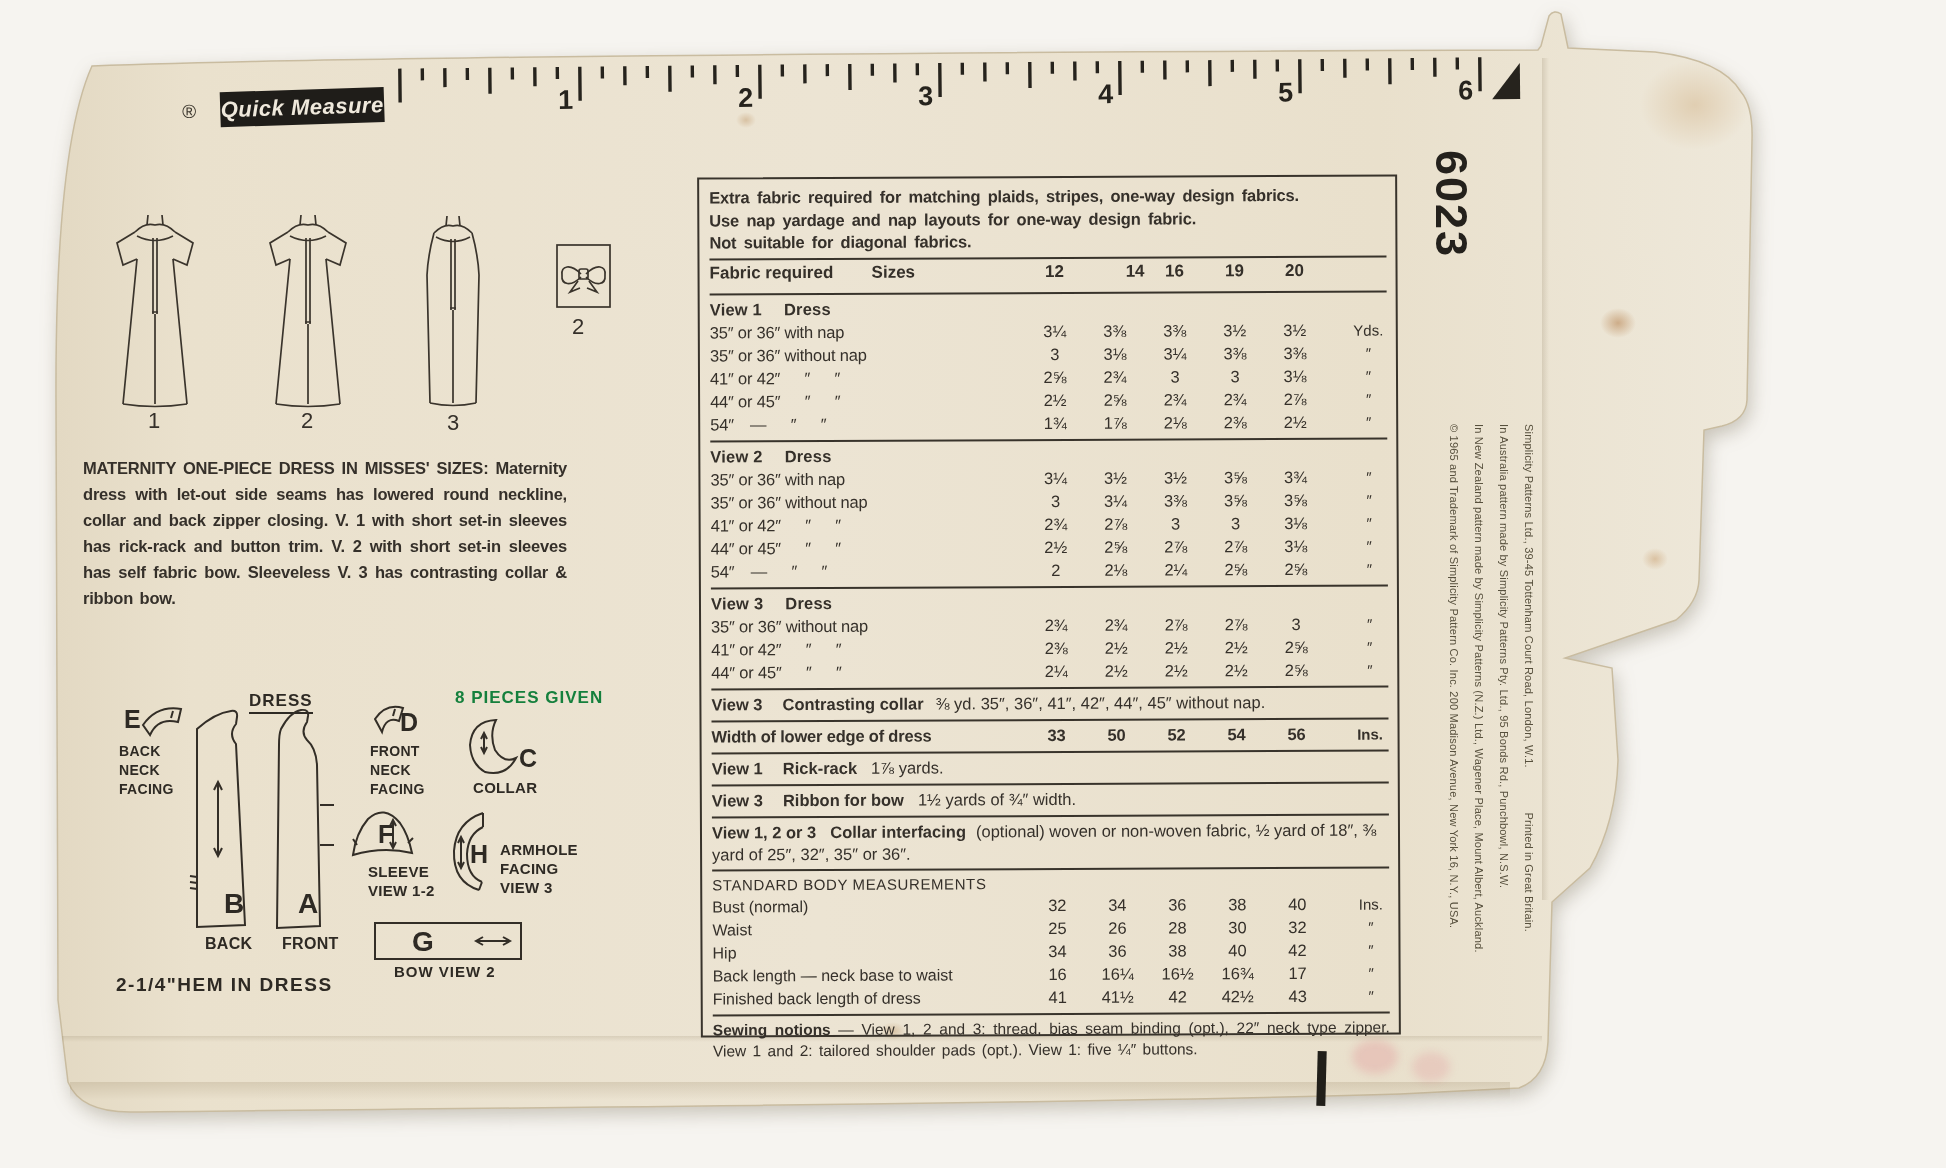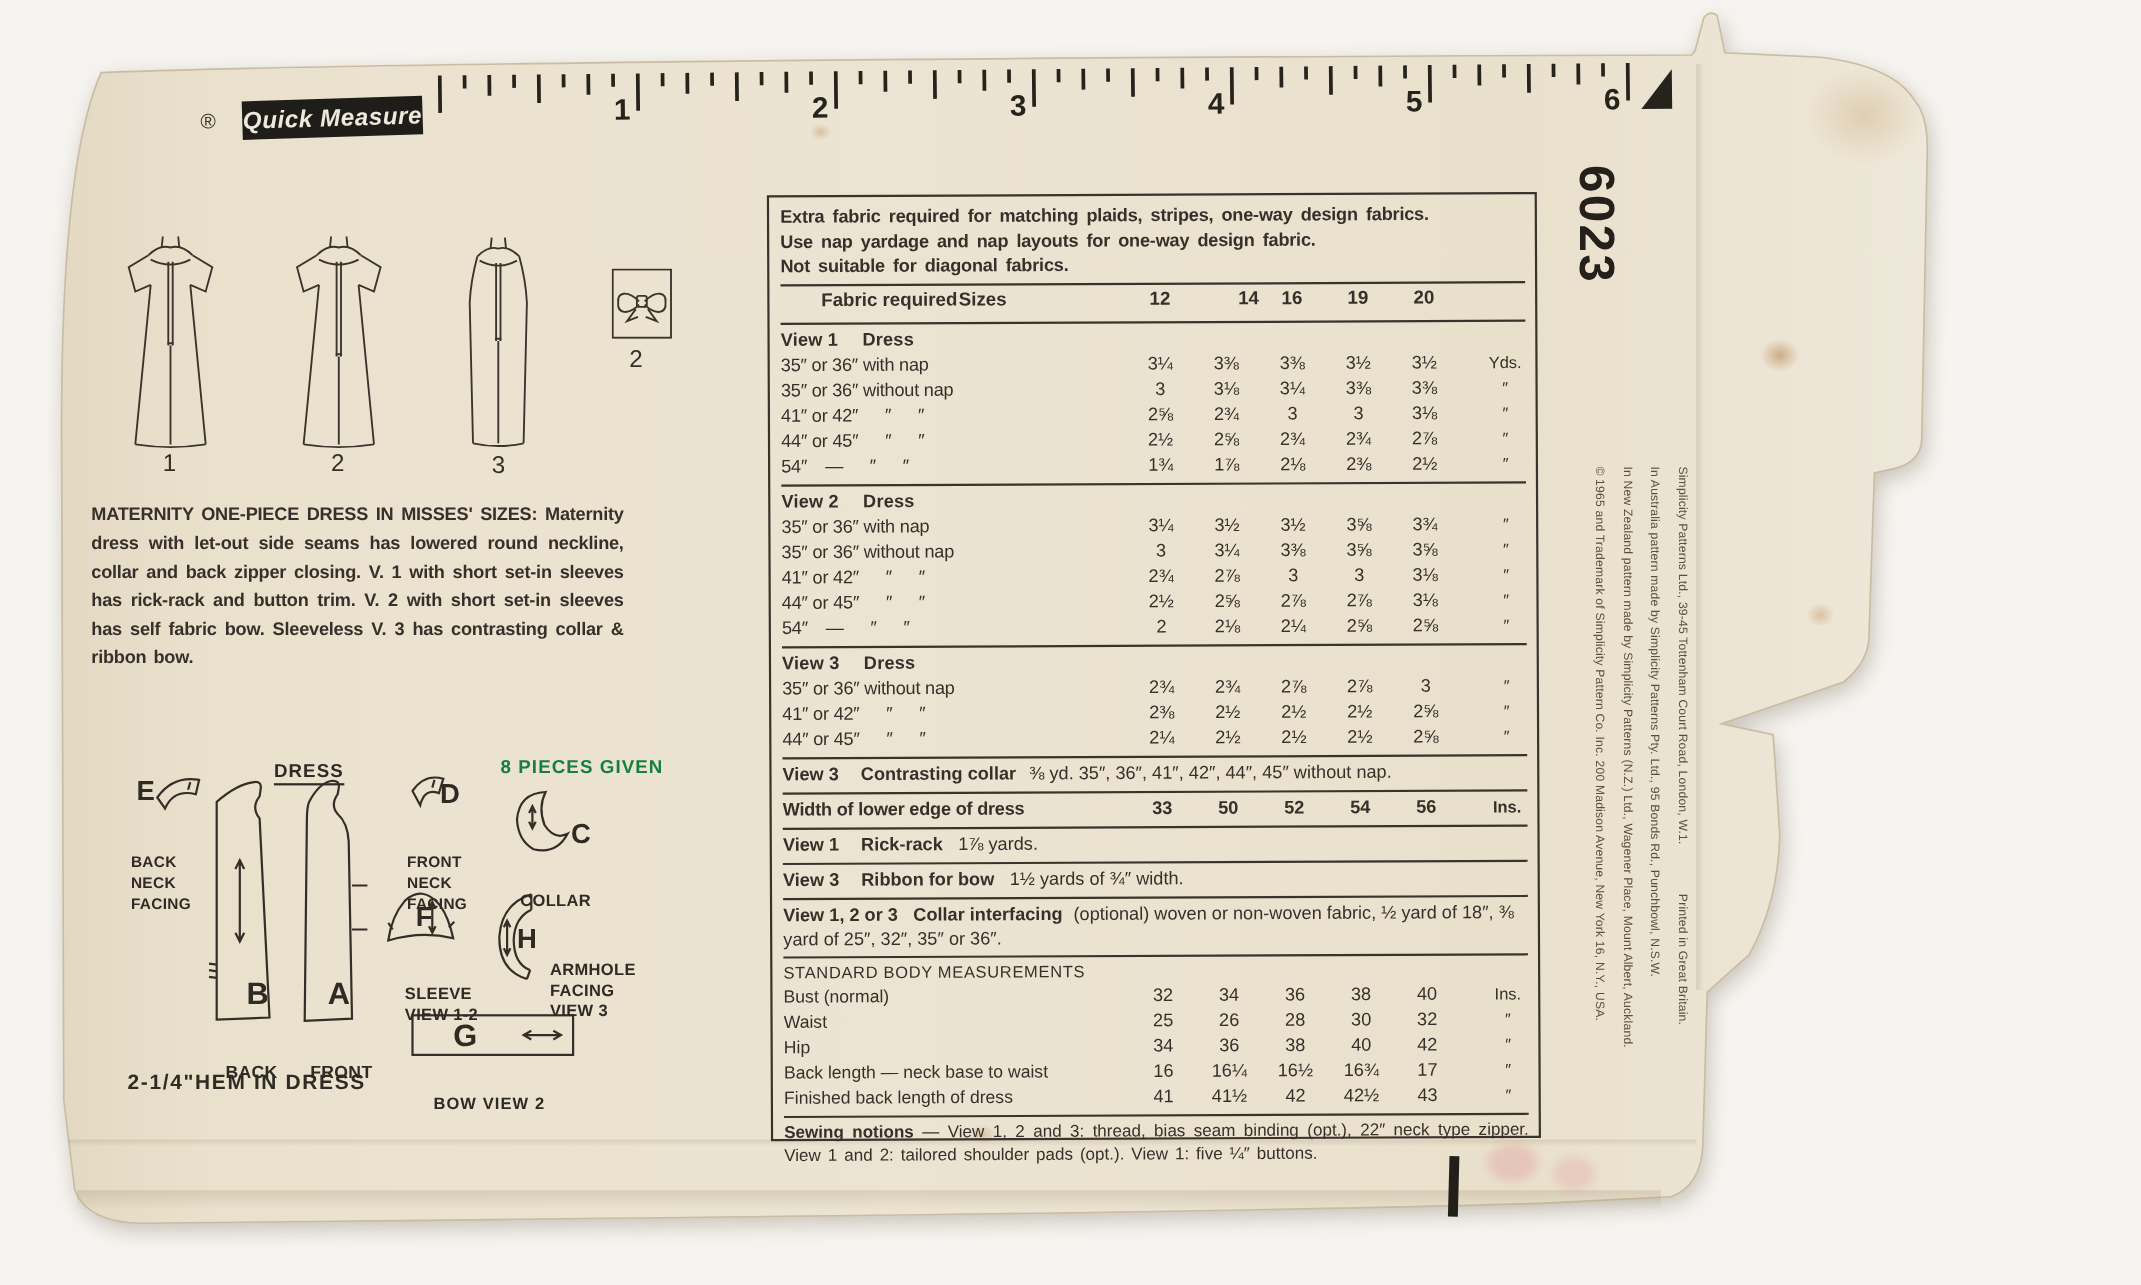--- a/index.html
+++ b/index.html
@@ -21,32 +21,32 @@
   .qm-box span{color:#efe9dc;font-style:italic;font-weight:700;font-size:22px;letter-spacing:.5px;white-space:nowrap;}
   svg.ticks{position:absolute;left:255px;top:2px;}
 
   
   .dress-label{position:absolute;font-size:22px;font-weight:400;color:#35302a;}
   .desc{position:absolute;left:83px;top:455px;width:484px;color:#35302a;}
   .desc .para{font-size:16.5px;line-height:26px;font-weight:700;text-align:justify;letter-spacing:-.2px;word-spacing:2px;}
   .desc .fabrics{margin-top:8px;font-size:15.5px;line-height:23px;font-weight:700;text-align:justify;letter-spacing:-.2px;word-spacing:2px;}
 
   .pieces-letter{position:absolute;font-weight:700;color:#2e2a24;font-size:25px;letter-spacing:0;}
-  .pieces-text{position:absolute;font-weight:700;color:#2e2a24;font-size:14px;line-height:19px;letter-spacing:.3px;margin-top:32px;}
+  .pieces-text{position:absolute;font-weight:700;color:#2e2a24;font-size:14px;line-height:19px;letter-spacing:.3px;}
   .dress-hdr{position:absolute;left:249px;top:691px;font-size:17px;font-weight:700;color:#2e2a24;border-bottom:2.5px solid #2e2a24;padding-bottom:1px;letter-spacing:1px;}
   .pieces-given{position:absolute;left:455px;top:688px;font-size:17px;font-weight:700;color:#15803d;letter-spacing:1px;}
   .hem-note{position:absolute;left:116px;top:974px;font-size:19px;font-weight:700;color:#2e2a24;letter-spacing:1.5px;}
 
   
   .tablebox{position:absolute;left:699px;top:176px;width:700px;height:860px;border:2.5px solid #38332b;
             box-sizing:border-box;padding:7px 9px 4px 10px;color:#35302a;transform:rotate(-0.25deg);}
   .intro-line{font-size:16.5px;line-height:22.5px;font-weight:700;letter-spacing:-.2px;word-spacing:3px;}
   .rule{border-top:2.5px solid #38332b;margin:4px 0 3px 0;}
   .thead{display:flex;align-items:baseline;height:26px;}
-  .thead .fr{font-weight:700;font-size:17px;margin-left:37px;}
+  .thead .fr{font-weight:700;font-size:17px;}
   .thead .sz{font-weight:700;font-size:17px;position:absolute;left:162px;}
   .tlabelzone{flex:1;position:relative;}
   .tval{width:60px;text-align:center;font-size:16.5px;}
   .tunit{width:37px;text-align:center;font-size:15px;margin-left:25px;}
   .trow{display:flex;align-items:baseline;line-height:22px;}
   .trow .lbl{flex:1;font-size:16.5px;letter-spacing:-.2px;}
   .sec-hd{font-weight:700;font-size:16.5px;line-height:23px;letter-spacing:.2px;}
   .sec-hd .it{margin-left:22px;}
   .sprow{line-height:23px;font-size:16.5px;}
   .sprow b{font-weight:700;}

